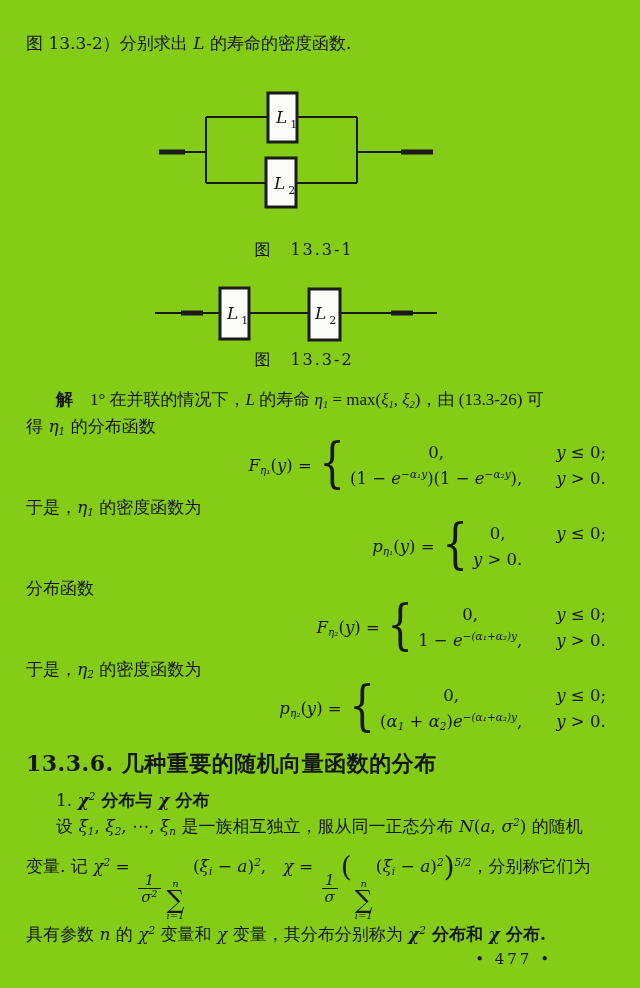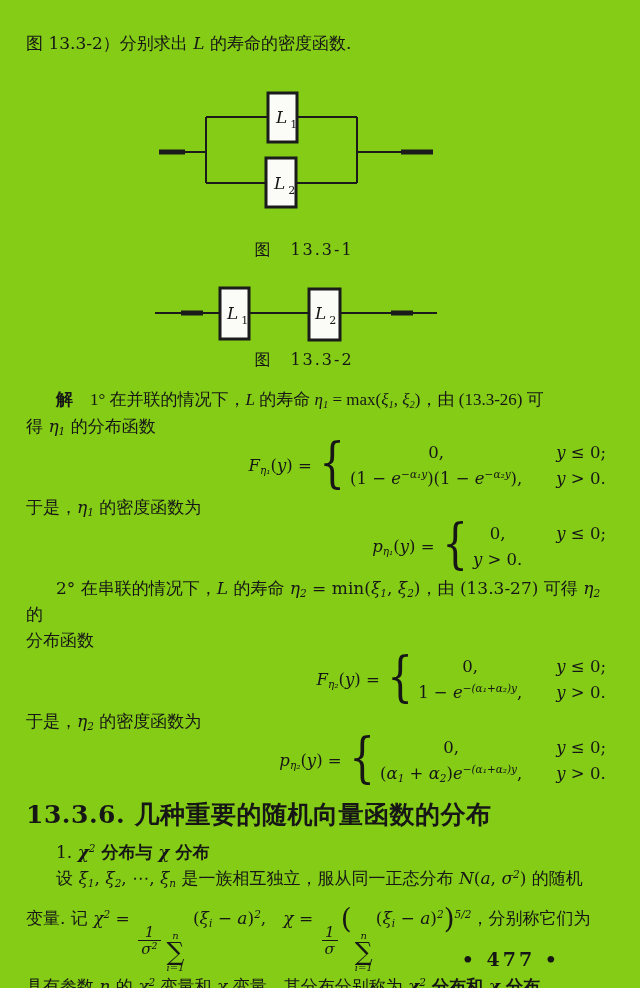--- a/index.html
+++ b/index.html
@@ -28,32 +28,32 @@
   
   .para1{margin-top:16px;font-family:Liberation Serif, serif;}
   
   .formula{display:flex;justify-content:flex-end;align-items:center;margin:2px 0 4px 0;line-height:23px;font-size:16.5px;}
   .lhs{margin-right:3px;white-space:nowrap;}
   .brace{font-size:54px;font-weight:normal;line-height:0;transform:scaleX(.75);margin:0 1px 6px 0;font-style:normal;}
   .cases{display:grid;grid-template-columns:max-content max-content;column-gap:34px;row-gap:3px;align-items:baseline;}
   .cases .expr{text-align:center;white-space:nowrap;}
   .cases .cond{text-align:left;white-space:nowrap;}
   
-  .sechead{font-size:25px;font-weight:bold;margin-top:14px;line-height:32px;letter-spacing:.5px;}
+  .sechead{font-size:22px;font-weight:bold;margin-top:14px;line-height:32px;letter-spacing:.5px;}
   .subhead{margin-top:8px;}
   
   .frac{display:inline-flex;flex-direction:column;text-align:center;vertical-align:-13px;font-size:15px;line-height:16px;margin:0 3px;font-style:italic;}
   .frac .den{border-top:1.5px solid #161616;padding:0 3px;}
   .frac .num{padding:0 3px;}
   .sum{display:inline-flex;flex-direction:column;align-items:center;vertical-align:-15px;margin:0 3px;line-height:10px;}
   .sum .lim{font-size:10px;font-style:italic;line-height:10px;}
   .sum .sigma{font-size:25px;line-height:22px;font-style:normal;}
   .bigp{font-size:28px;vertical-align:-4px;line-height:0;font-style:normal;}
   .tallline{line-height:50px;margin-top:2px;}
-  .pagenum{position:absolute;right:80px;bottom:16px;font-size:19px;font-weight:bold;letter-spacing:3px;}
+  .pagenum{position:absolute;right:88px;bottom:16px;font-size:15px;font-weight:normal;letter-spacing:3px;}
 </style>
 </head>
 <body>
 
 <div class="page">
 
   <p class="line"><span>图 13.3-2）分别求出 </span><i>L</i><span> 的寿命的密度函数.</span></p>
 
   <div class="figwrap first">
     <svg width="302" height="145" viewBox="0 0 302 145">
@@ -115,21 +115,20 @@
   <div class="formula">
     <span class="lhs"><i>p</i><sub>η₁</sub><span>(</span><i>y</i><span>) = </span></span>
     <span class="brace">{</span>
     <span class="cases">
       <span class="expr"><span>0,</span></span>
       <span class="cond"><i>y</i><span> ≤ 0;</span></span>
       <span class="cond"><i>y</i><span> &gt; 0.</span></span>
     </span>
   </div>
 
-  <p class="line ind"><span>2° 在串联的情况下，</span><i>L</i><span> 的寿命 </span><i>η</i><sub>2</sub><span> = min(</span><i>ξ</i><sub>1</sub><span>, </span><i>ξ</i><sub>2</sub><span>)，由 (13.3-27) 可得 </span><i>η</i><sub>2</sub><span> 的</span></p>
   <p class="line"><span>分布函数</span></p>
 
   <div class="formula">
     <span class="lhs"><i>F</i><sub>η₂</sub><span>(</span><i>y</i><span>) = </span></span>
     <span class="brace">{</span>
     <span class="cases">
       <span class="expr"><span>0,</span></span>
       <span class="cond"><i>y</i><span> ≤ 0;</span></span>
       <span class="expr"><span>1 − </span><i>e</i><sup>−(α₁+α₂)y</sup><span>,</span></span>
       <span class="cond"><i>y</i><span> &gt; 0.</span></span>

